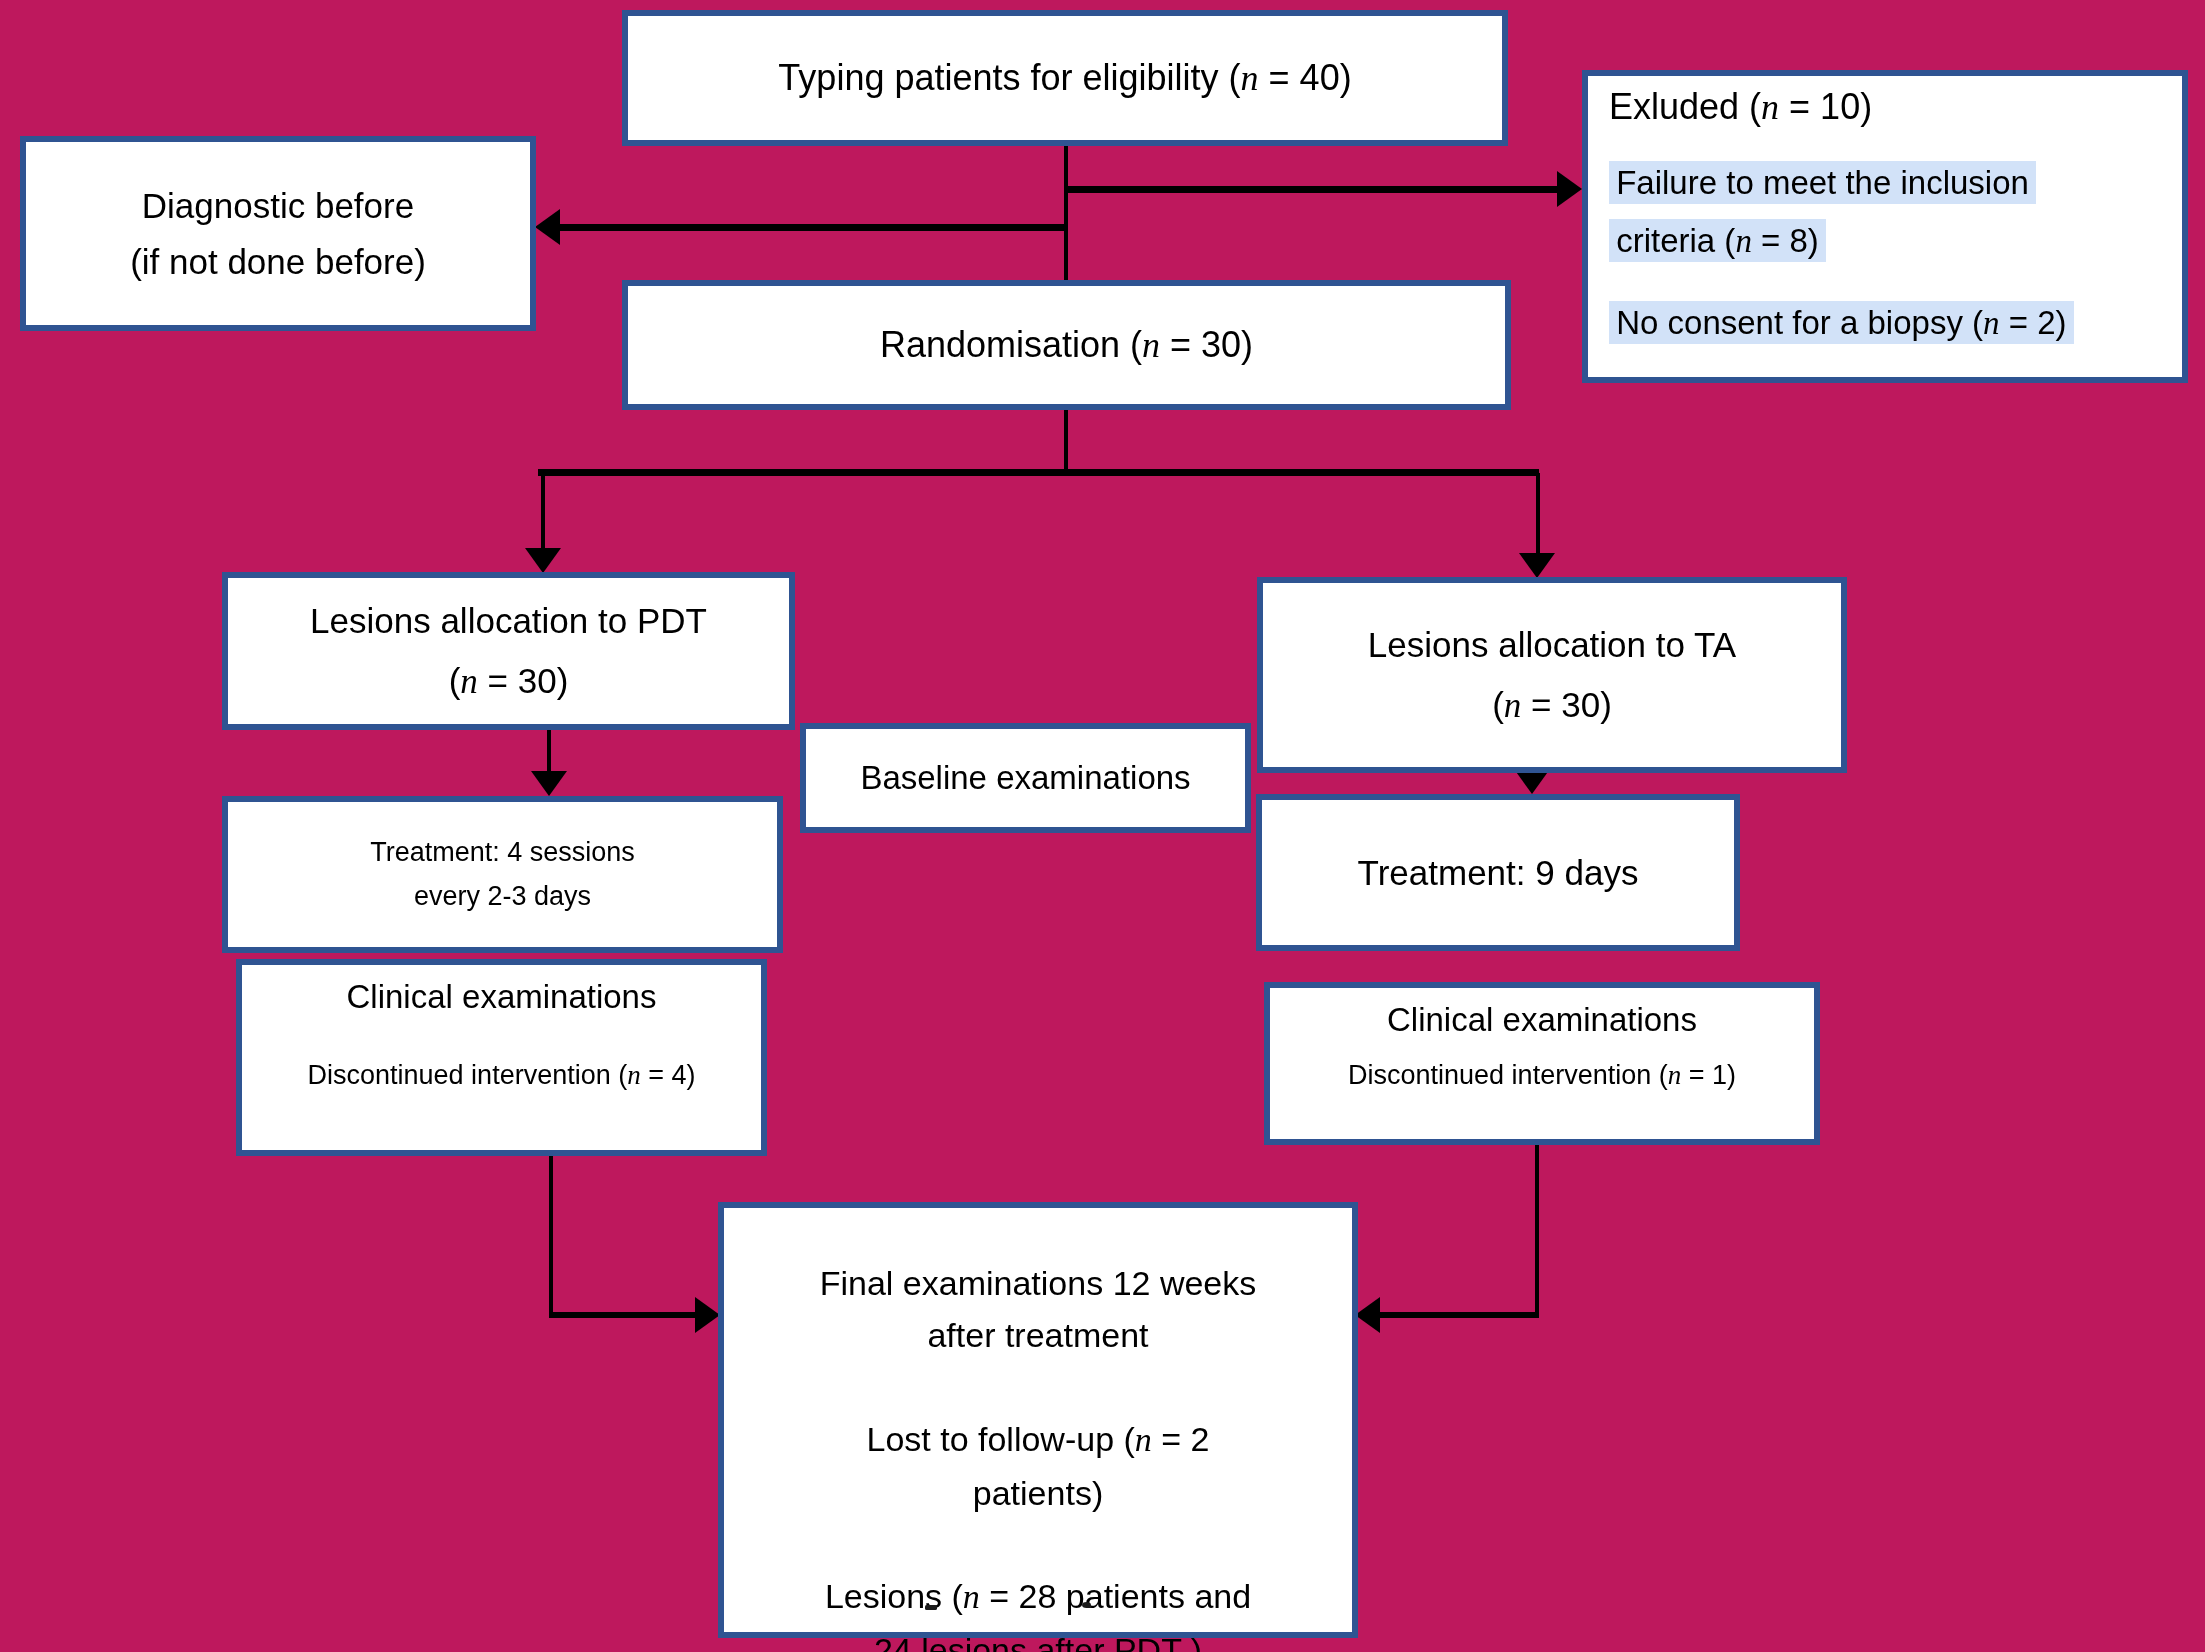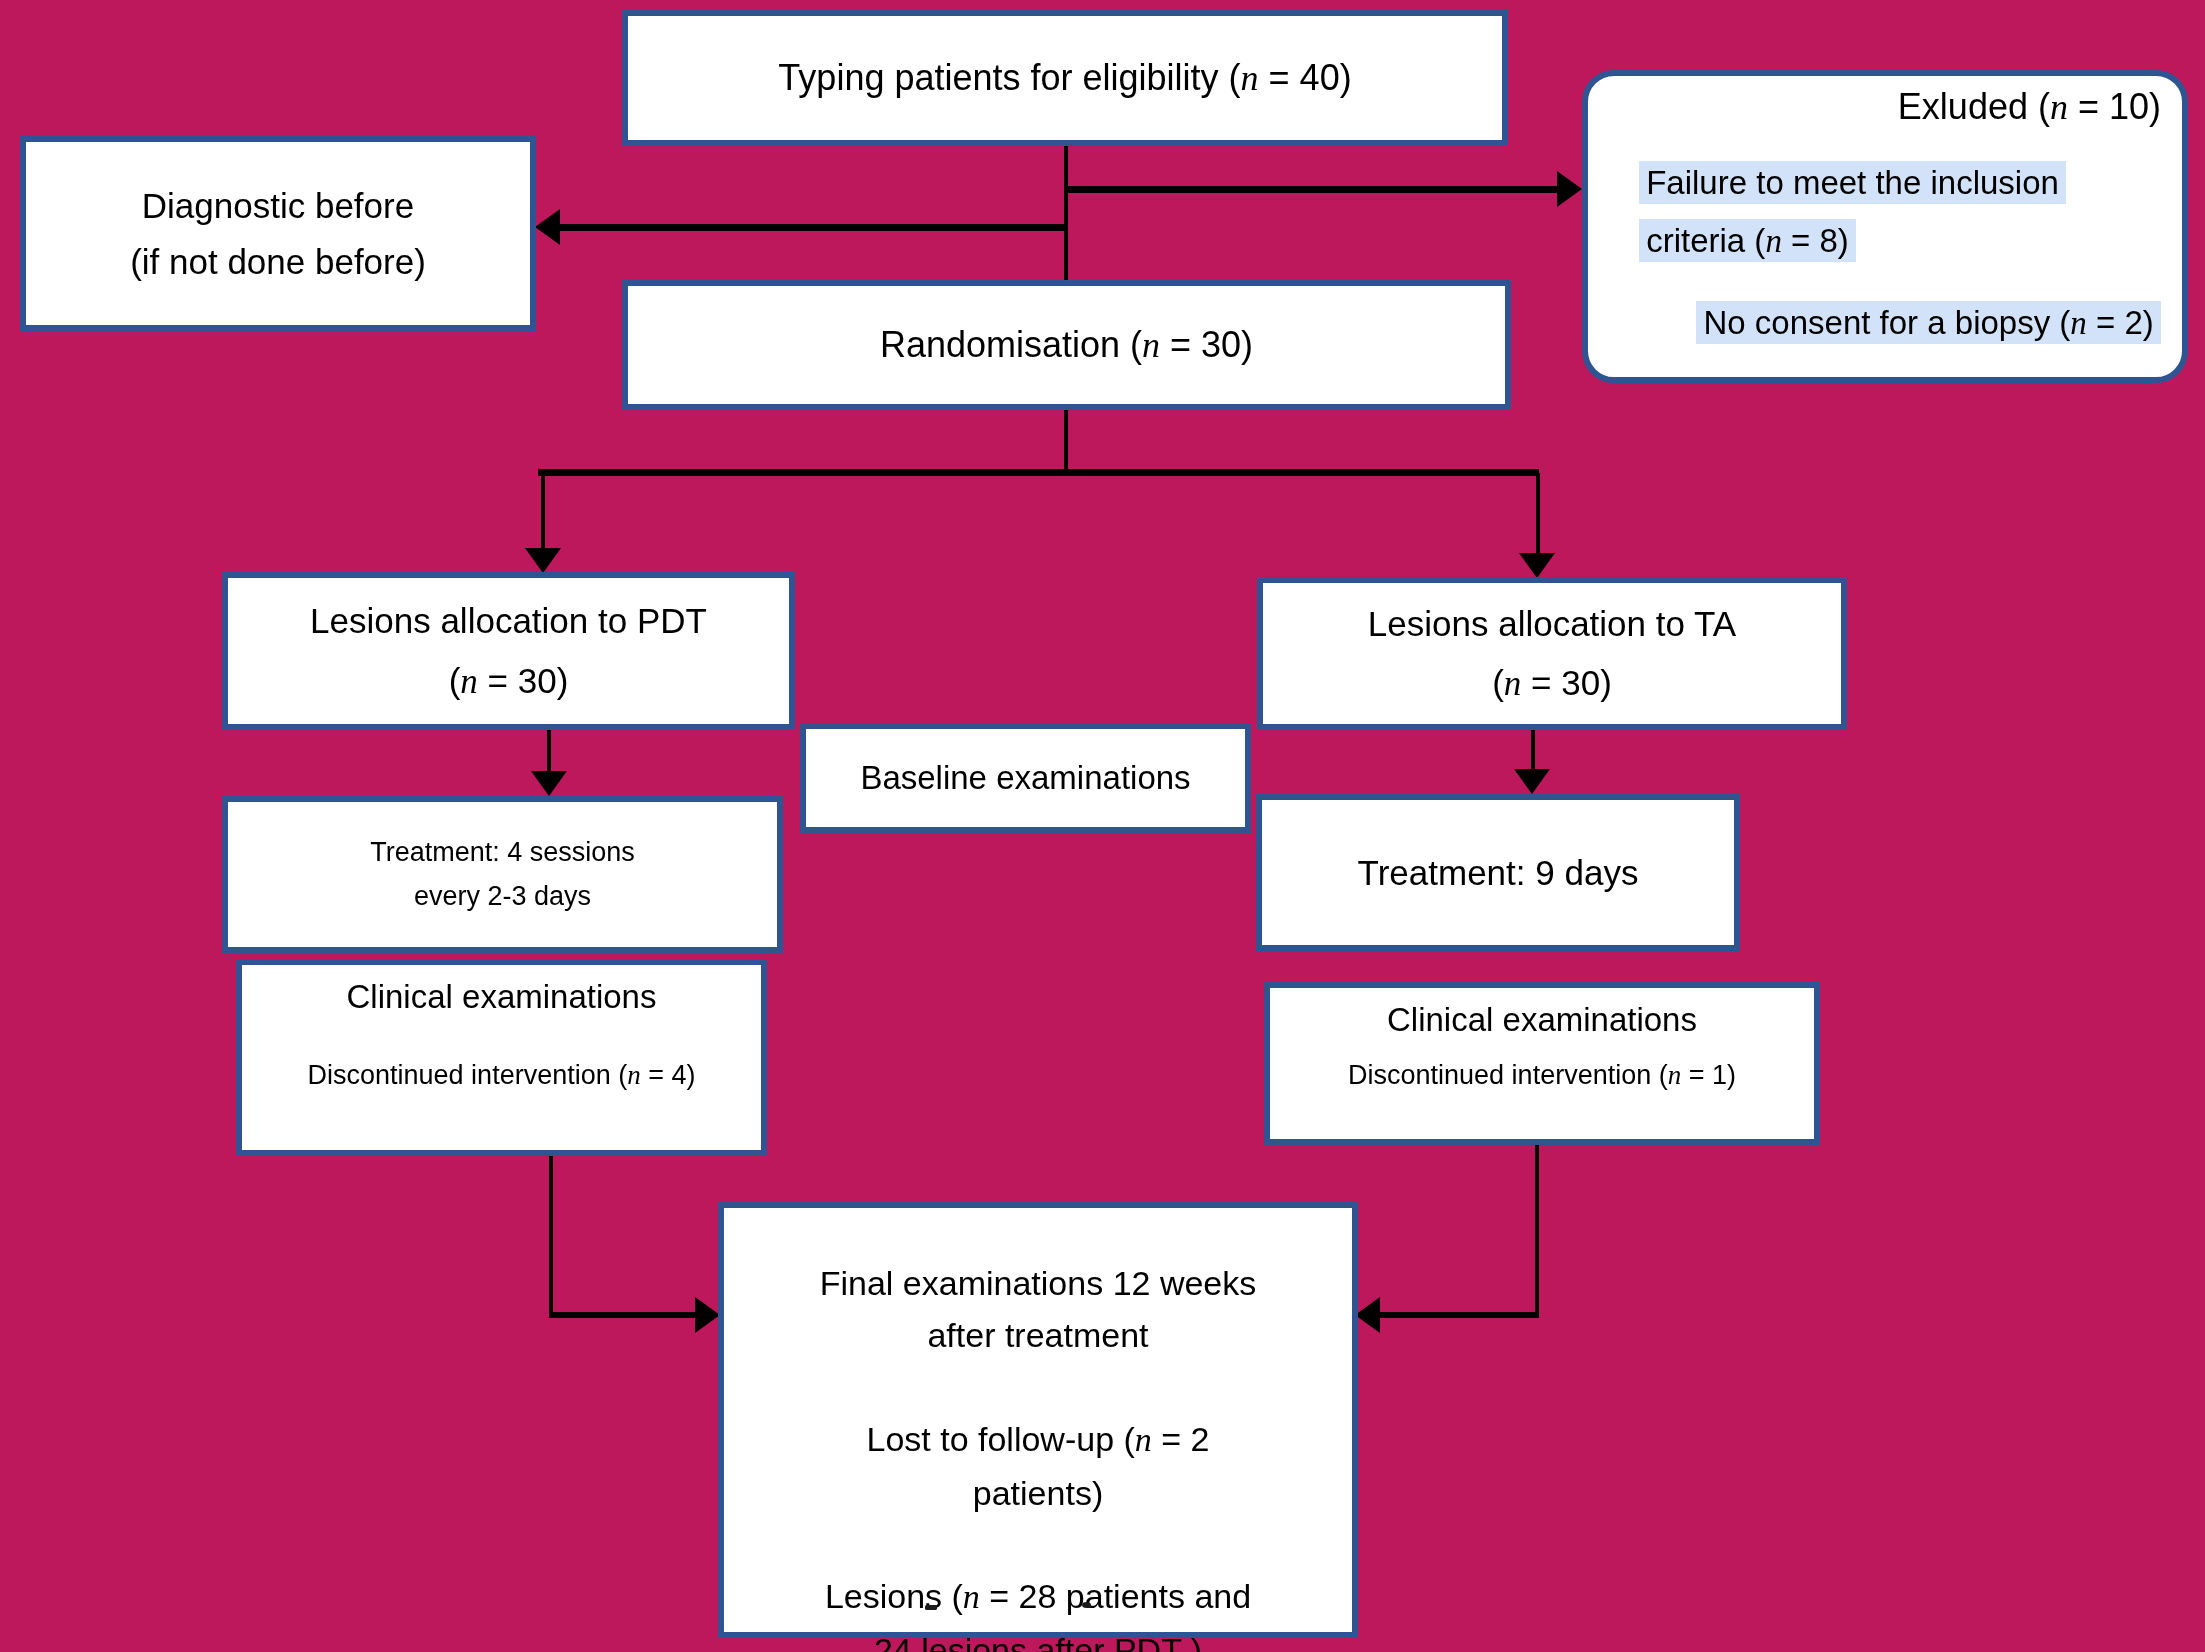--- a/index.html
+++ b/index.html
@@ -20,21 +20,21 @@
     text-align:center;
   }
   .ln{white-space:nowrap;}
   .seg{position:absolute;background:var(--line);}
   .ah{position:absolute;width:0;height:0;border-style:solid;}
   .ah.right{border-width:18.6px 0 18.6px 25px;border-color:transparent transparent transparent var(--line);}
   .ah.left{border-width:18.6px 25px 18.6px 0;border-color:transparent var(--line) transparent transparent;}
   .ah.down{border-width:25px 18.6px 0 18.6px;border-color:var(--line) transparent transparent transparent;}
   .nvar{font-family:"Liberation Serif",serif;font-style:italic;}
   
-  .excluded{justify-content:flex-start;align-items:flex-end;text-align:left;padding:10.3px 21px 0 21px;border-radius:32px;}
+  .excluded{justify-content:flex-start;align-items:flex-start;text-align:left;padding:10.3px 21px 0 21px;}
   .excluded .title{text-align:center;font-size:36px;margin-bottom:26px;}
   .excluded .reason{font-size:33px;line-height:1.75;margin:0 0 23px 0;max-width:522px;}
   .hl{background:var(--highlight);padding:3.1px 7.2px;box-decoration-break:clone;-webkit-box-decoration-break:clone;}
   
   .clinical{justify-content:flex-start;}
   .clinical .title{font-size:33px;}
   .disc{font-size:27px;}
   
   .final{justify-content:flex-start;padding-top:28.5px;font-size:34px;line-height:1.55;}
   .final .para{margin-bottom:31px;margin-top:20px;}
@@ -87,21 +87,21 @@
 
   <div class="box" style="left:622px;top:280px;width:889px;height:130px;font-size:36px">
     <div class="ln"><span>Randomisation (</span><span class="nvar">n</span><span> = 30)</span></div>
   </div>
 
   <div class="box" style="left:222px;top:572px;width:573px;height:158px;font-size:35px;line-height:1.7">
     <div class="ln">Lesions allocation to PDT</div>
     <div class="ln"><span>(</span><span class="nvar">n</span><span> = 30)</span></div>
   </div>
 
-  <div class="box" style="left:1257px;top:577px;width:590px;height:153px;font-size:35px;line-height:1.7">
+  <div class="box" style="left:1257px;top:577px;width:590px;height:196px;font-size:35px;line-height:1.7">
     <div class="ln">Lesions allocation to TA</div>
     <div class="ln"><span>(</span><span class="nvar">n</span><span> = 30)</span></div>
   </div>
 
   <div class="box" style="left:800px;top:723px;width:451px;height:110px;font-size:33px">
     <div class="ln">Baseline examinations</div>
   </div>
 
   <div class="box" style="left:222px;top:796px;width:561px;height:157px;font-size:27px;line-height:1.6">
     <div class="ln">Treatment: 4 sessions</div>

